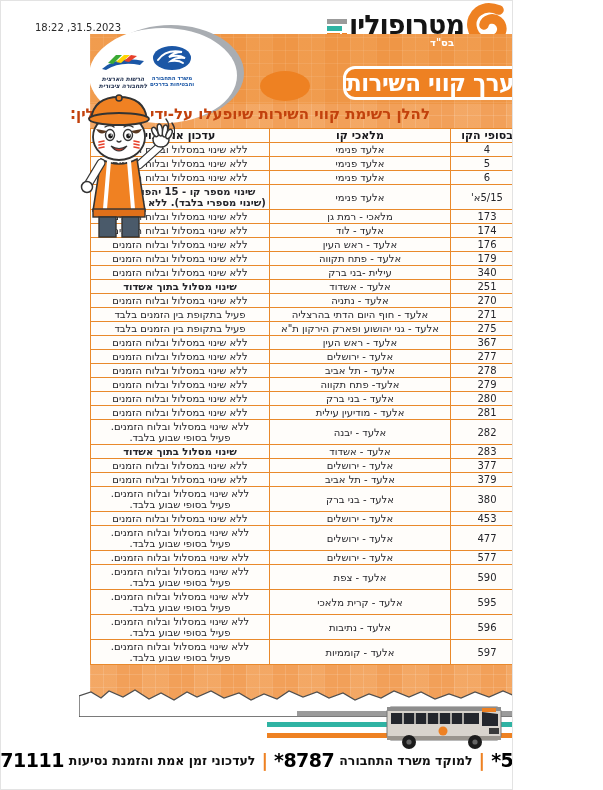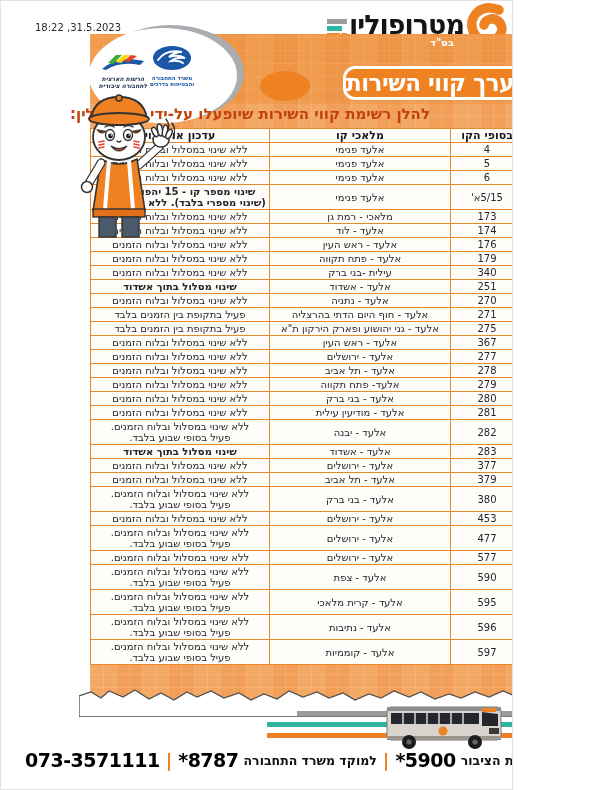--- a/index.html
+++ b/index.html
@@ -456,16 +456,17 @@
     </span>
   </div>
 
   <div class="abs info-line">
     <span class="lbl">למידע ופניות הציבור</span>
     <span class="num">5900*</span>
     <span class="sep">|</span>
     <span class="lbl">למוקד משרד התחבורה</span>
     <span class="num">8787*</span>
     <span class="sep">|</span>
+    <span class="lbl">לעדכוני זמן אמת והזמנת נסיעות</span>
     <span class="num">073-3571111</span>
   </div>
 
 </div>
 
 </body></html>

